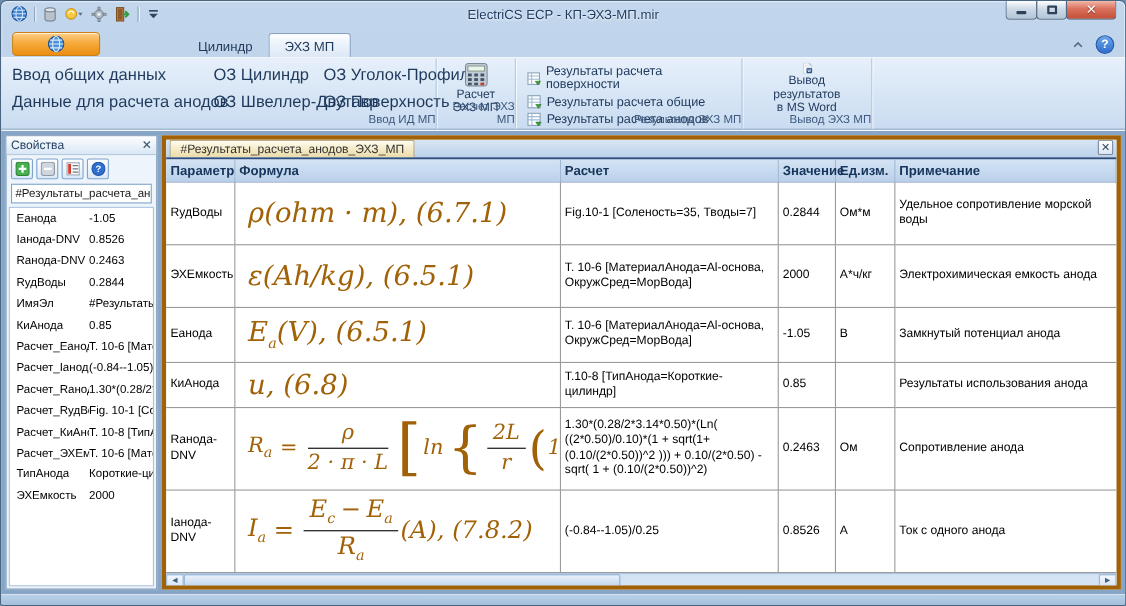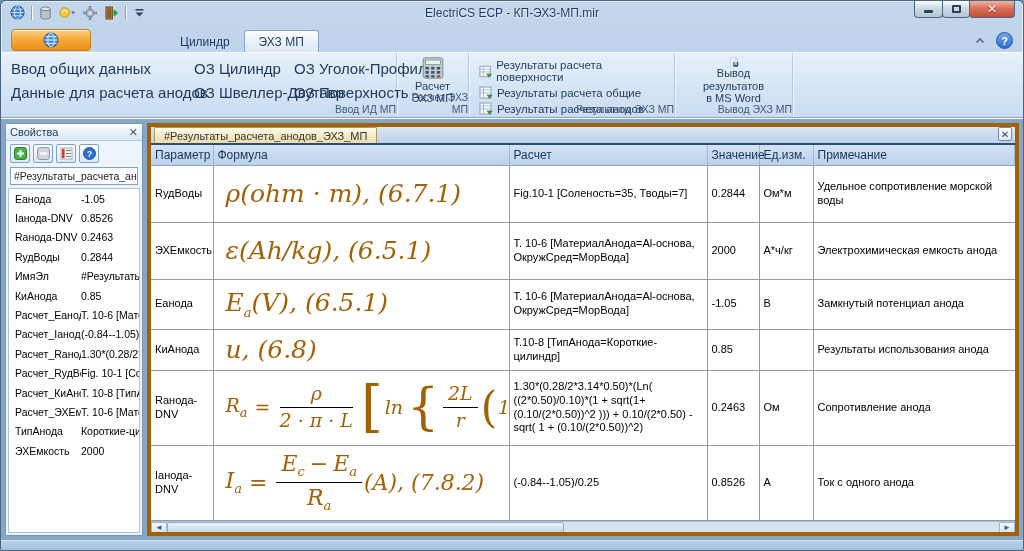--- a/index.html
+++ b/index.html
@@ -76,21 +76,21 @@
   .doctab { padding:2px 9px 1px; font-size:11px; color:#333;
     background:linear-gradient(#fffdf0,#f3e7c0 60%,#ecdcab); border:1px solid #ac9a5e; border-bottom:none;
     border-radius:2px 2px 0 0; white-space:nowrap; }
   .docclose { margin-left:auto; margin-bottom:2px; width:14px; height:14px; border:1px solid #7a8aa0;
     background:linear-gradient(#fff,#dce6f2); display:flex; align-items:center; justify-content:center;
     font-size:10px; color:#33475c; border-radius:2px; }
 
   table.res { border-collapse:collapse; table-layout:fixed; width:100%; }
   table.res col.c0{width:62px;} table.res col.c1{width:296px;} table.res col.c2{width:198px;}
   table.res col.c3{width:52px;} table.res col.c4{width:54px;} 
-  thead th { height:20px; background:linear-gradient(#d4e3f4,#bad1ea); font-size:12px; font-weight:normal;
+  thead th { height:20px; background:linear-gradient(#d4e3f4,#bad1ea); font-size:12px; font-weight:bold;
     color:#17355a; text-align:left; padding:0 4px; border-right:1px solid #9db8d4; border-bottom:1px solid #8ba6c4; }
   tbody td { border:1px solid #9a9a9a; vertical-align:middle; padding:2px 4px; font-size:11px; color:#000;
     overflow:hidden; line-height:1.25; }
   tbody td.c-formula { padding-left:12px; white-space:nowrap; }
   tbody tr:nth-child(1){height:57px;} tbody tr:nth-child(2){height:57px;} tbody tr:nth-child(3){height:50px;}
   tbody tr:nth-child(4){height:41px;} tbody tr:nth-child(5){height:75px;} tbody tr:nth-child(6){height:75px;}
   tbody td:first-child { border-left:none; } tbody td:last-child { border-right:none; }
   .calc-wrap { overflow-wrap:anywhere; display:block; }
 
   

